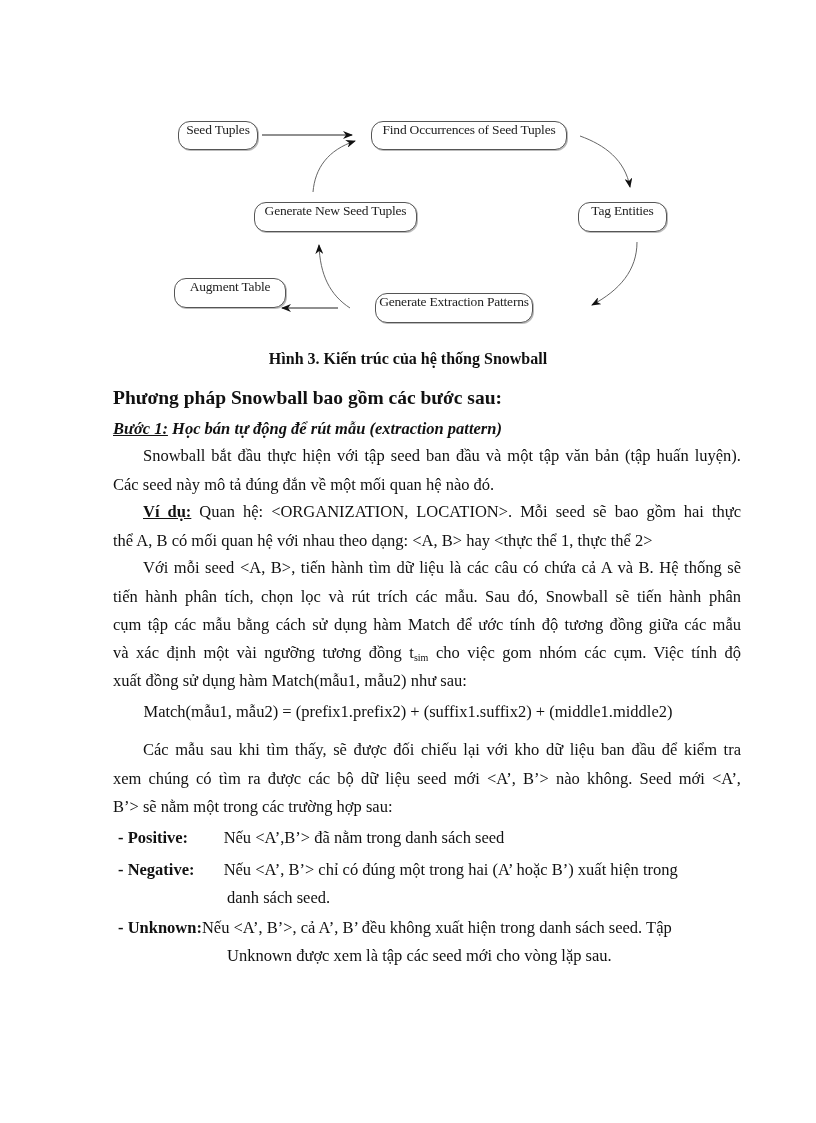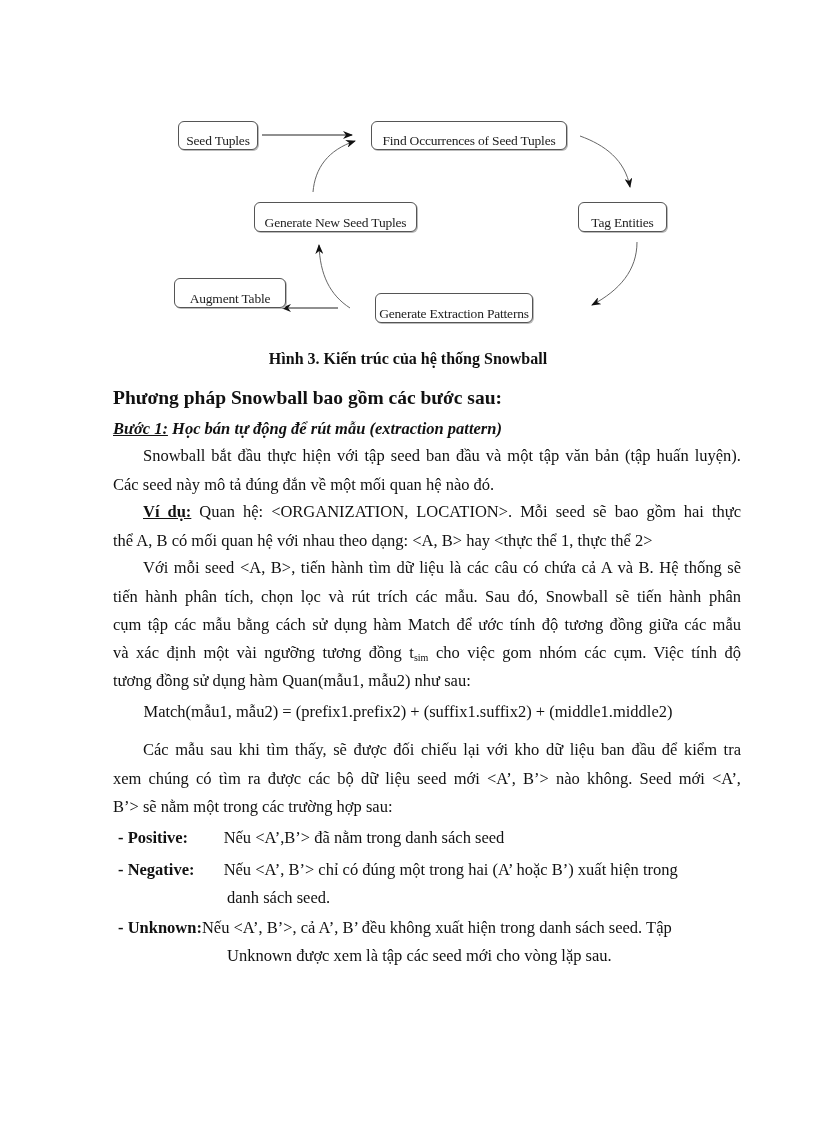--- a/index.html
+++ b/index.html
@@ -4,22 +4,22 @@
 <style>
   html, body { margin:0; padding:0; background:#ffffff; }
   body { width:816px; height:1123px; position:relative; overflow:hidden;
          font-family:"Liberation Serif", serif; color:#111; }
   .page { position:absolute; left:0; top:0; width:816px; height:1123px; }
 
   
   .diagram { position:absolute; left:160px; top:100px; width:540px; height:240px; }
   .diagram svg { position:absolute; left:0; top:0; }
   .node { position:absolute; box-sizing:border-box; border:1px solid #555;
-          border-radius:6px; background:#fff; font-size:13.5px; color:#222;
-          display:flex; align-items:flex-end; justify-content:center;
+          border-radius:12px; background:#fff; font-size:13.5px; color:#222;
+          display:flex; align-items:flex-start; justify-content:center;
           box-shadow:1px 1px 0 #bbb; letter-spacing:-0.2px; white-space:nowrap; }
 
   .caption { position:absolute; left:0; width:816px; top:350px; text-align:center;
              font-weight:bold; font-size:16px; }
 
   .h2 { position:absolute; left:113px; top:387px; font-weight:bold; font-size:19.5px; }
   .step { position:absolute; left:113px; top:419px; font-weight:bold; font-style:italic; font-size:16.5px; }
   .step .u { text-decoration:underline; }
 
   .line { position:absolute; left:113px; width:628px; font-size:16.5px; line-height:20px;
@@ -97,21 +97,21 @@
   <div class="line ind just" style="top:446px;">Snowball bắt đầu thực hiện với tập seed ban đầu và một tập văn bản (tập huấn luyện).</div>
   <div class="line" style="top:475px;">Các seed này mô tả đúng đắn về một mối quan hệ nào đó.</div>
 
   <div class="line ind just" style="top:502px;"><span class="bu">Ví dụ:</span><span> Quan hệ: &lt;ORGANIZATION, LOCATION&gt;. Mỗi seed sẽ bao gồm hai thực</span></div>
   <div class="line" style="top:531px;">thể A, B có mối quan hệ với nhau theo dạng:  &lt;A, B&gt; hay &lt;thực thể 1, thực thể 2&gt;</div>
 
   <div class="line ind just" style="top:558px;">Với mỗi seed &lt;A, B&gt;, tiến hành tìm dữ liệu là các câu có chứa cả A và B. Hệ thống sẽ</div>
   <div class="line just" style="top:587px;">tiến hành  phân tích, chọn lọc và rút trích các mẫu. Sau đó, Snowball sẽ tiến hành phân</div>
   <div class="line just" style="top:615px;">cụm tập các mẫu bằng cách sử dụng hàm Match để ước tính độ tương đồng giữa các mẫu</div>
   <div class="line just" style="top:643px;"><span>và xác định một vài ngưỡng tương đồng t</span><sub>sim</sub><span> cho việc gom nhóm các cụm. Việc tính độ</span></div>
-  <div class="line" style="top:671px;">tương đồng sử dụng hàm Quan(mẫu1, mẫu2) như sau:</div>
+  <div class="line" style="top:671px;">xuất đồng sử dụng hàm Match(mẫu1, mẫu2) như sau:</div>
 
   <div class="formula">Match(mẫu1, mẫu2) = (prefix1.prefix2) + (suffix1.suffix2) + (middle1.middle2)</div>
 
   <div class="line ind just" style="top:740px;">Các mẫu sau khi tìm thấy, sẽ được đối chiếu lại với kho dữ liệu ban đầu để kiểm tra</div>
   <div class="line just" style="top:769px;">xem chúng có tìm ra được các bộ dữ liệu seed mới &lt;A’, B’&gt; nào không.  Seed mới &lt;A’,</div>
   <div class="line" style="top:797px;">B’&gt; sẽ nằm một trong các trường hợp sau:</div>
 
   <div class="bullet" style="top:828px;">
     <span class="b">-</span>
     <span class="lbl" style="width:96px;">Positive:</span><span>Nếu &lt;A’,B’&gt; đã nằm trong danh sách seed</span>

